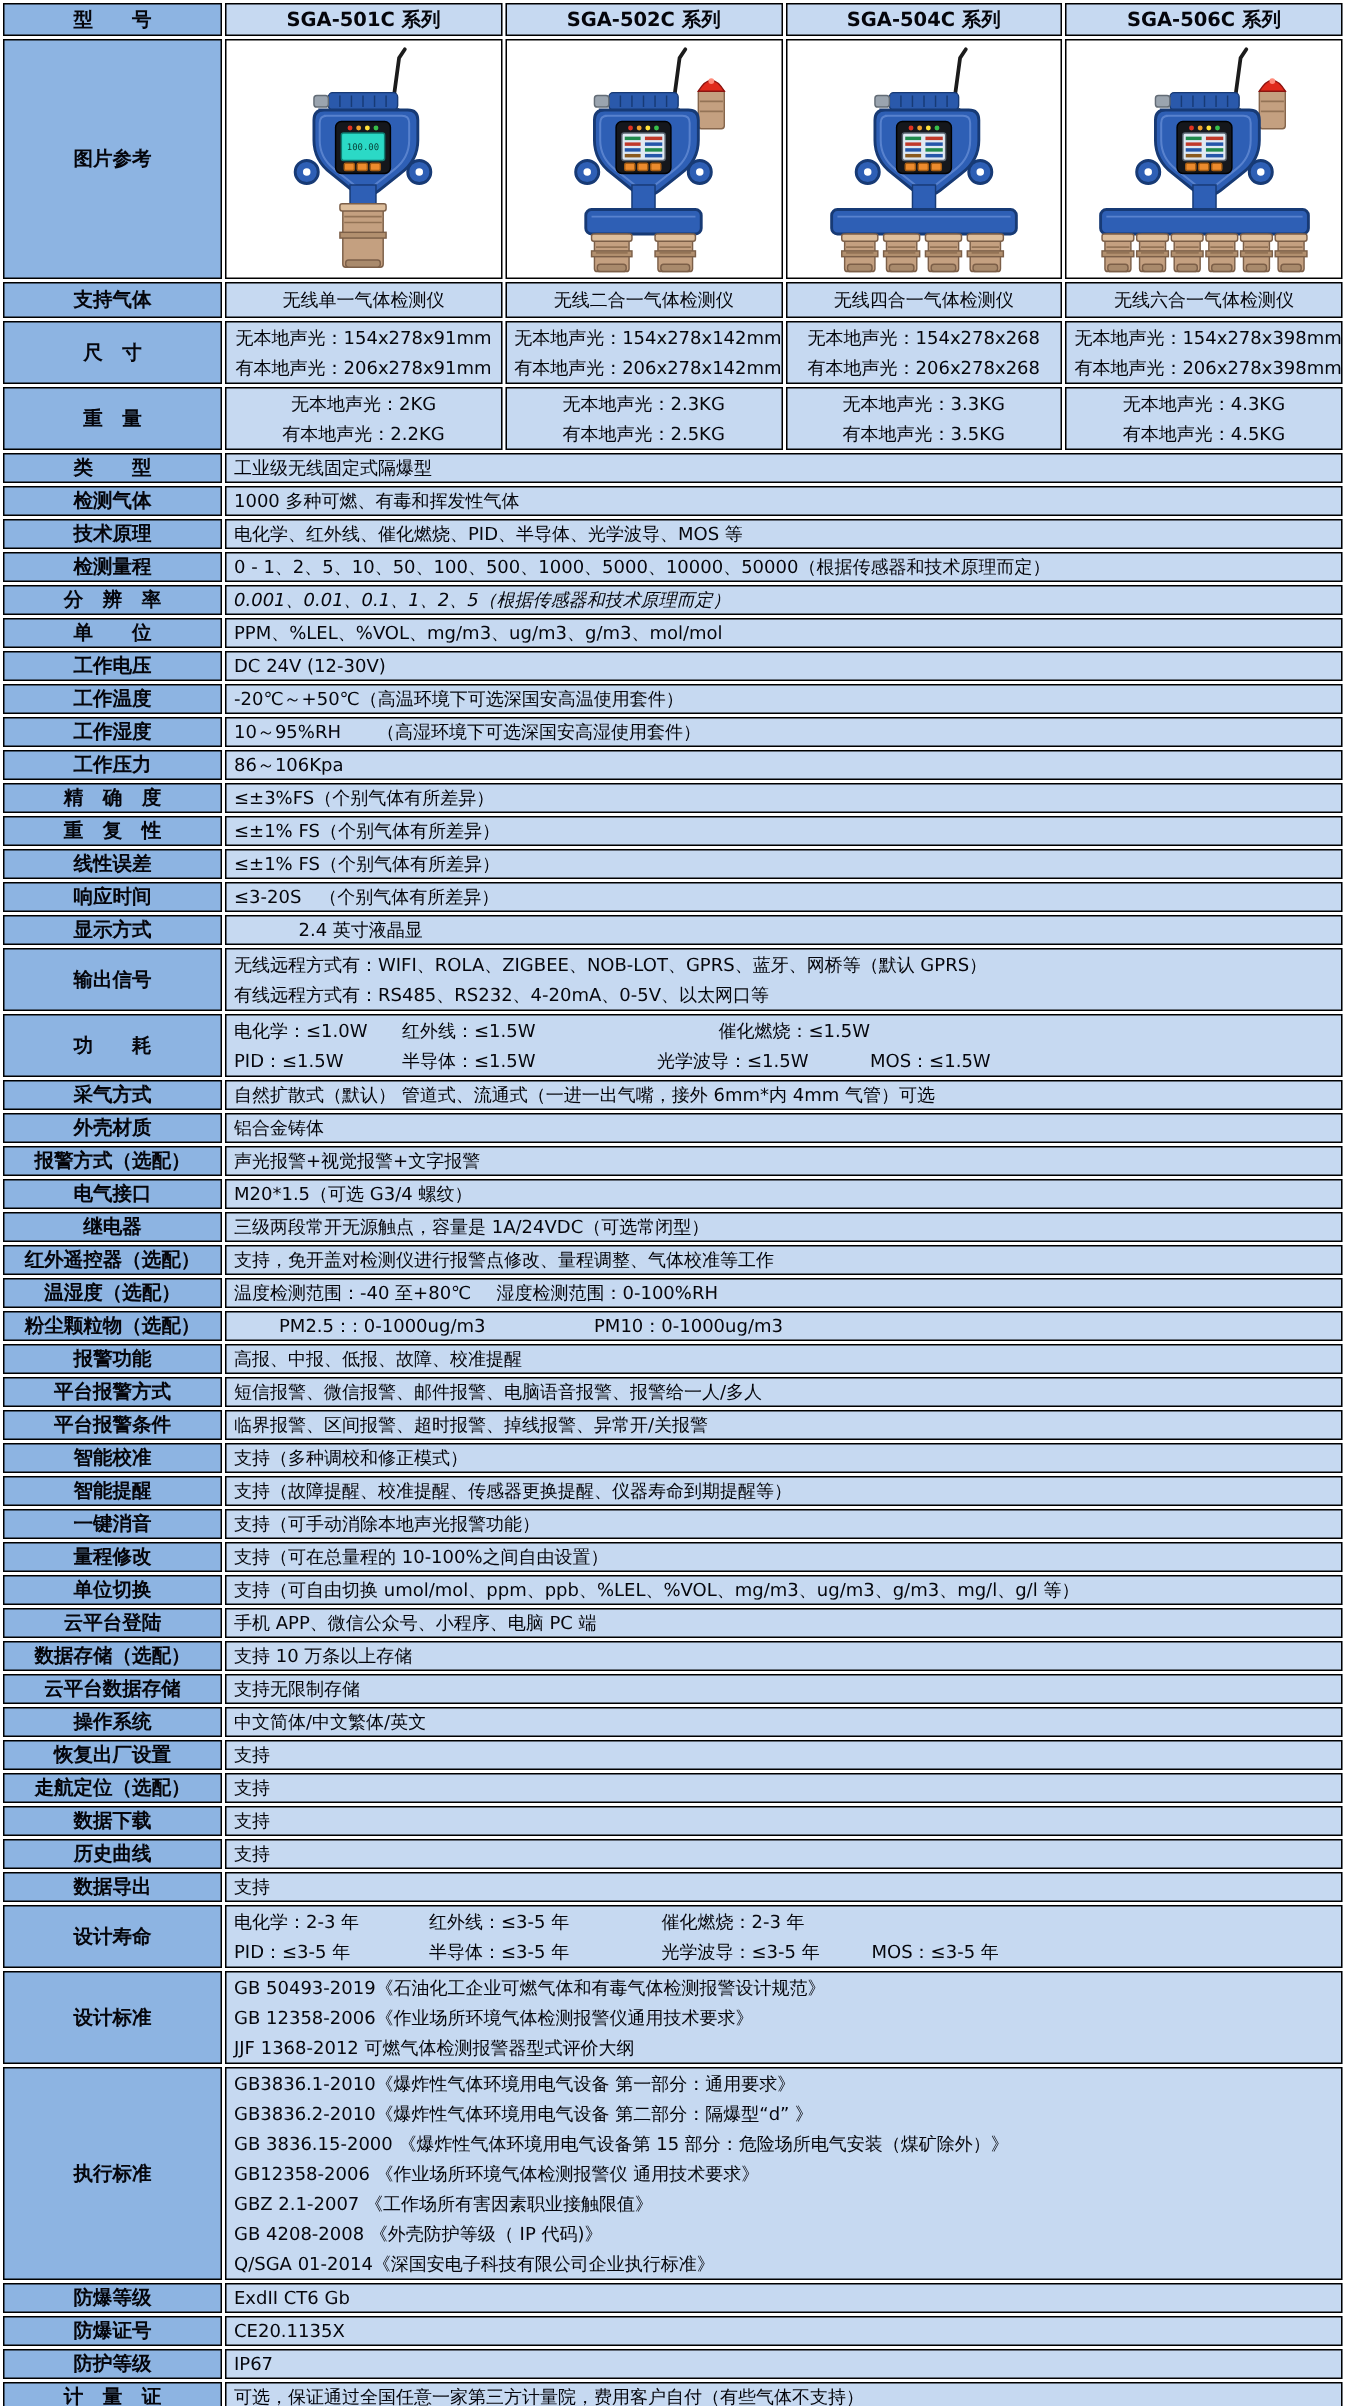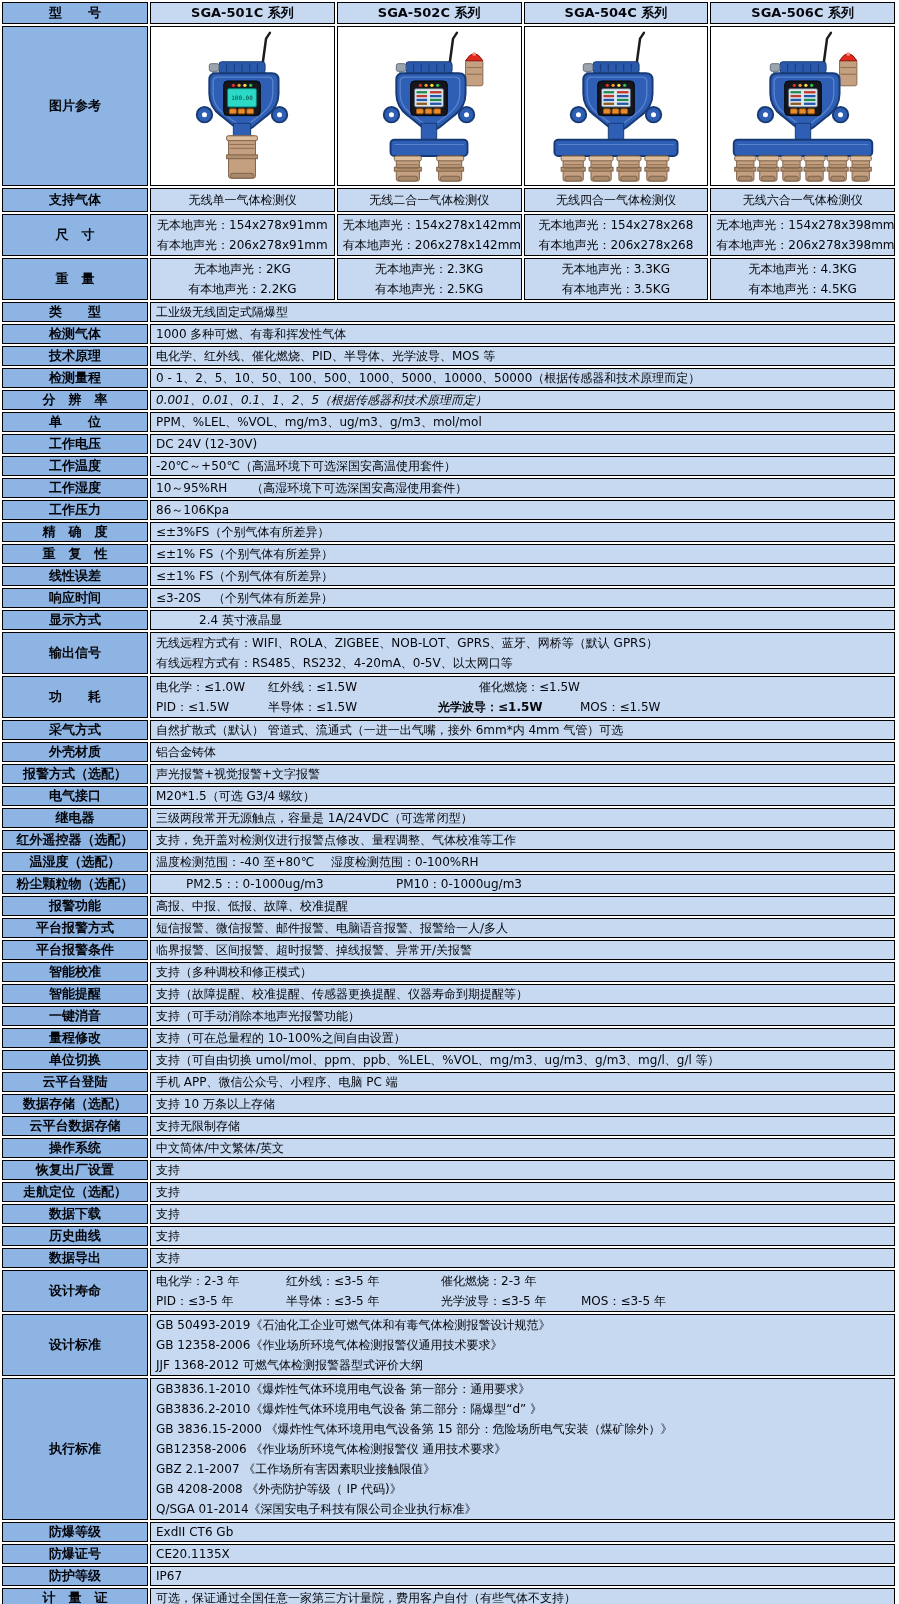--- a/index.html
+++ b/index.html
@@ -421,21 +421,21 @@
           <td class="lbl">输出信号</td>
           <td class="val" colspan="4">
             <div class="line">无线远程方式有：WIFI、ROLA、ZIGBEE、NOB-LOT、GPRS、蓝牙、网桥等（默认 GPRS）</div>
             <div class="line">有线远程方式有：RS485、RS232、4-20mA、0-5V、以太网口等</div>
           </td>
         </tr>
         <tr>
           <td class="lbl">功　　耗</td>
           <td class="val" colspan="4">
             <div class="line"><span class="seg" style="min-width: 112px;">电化学：≤1.0W</span><span class="seg" style="min-width: 170px;">红外线：≤1.5W</span><span class="seg" style="min-width: 142px; text-align: right;">催化燃烧：≤1.5W</span></div>
-            <div class="line"><span class="seg" style="min-width: 112px;">PID：≤1.5W</span><span class="seg" style="min-width: 170px;">半导体：≤1.5W</span><span class="seg" style="min-width: 142px; font-weight: bold;">光学波导：≤1.5W</span><span class="seg">MOS：≤1.5W</span></div>
+            <div class="line"><span class="seg" style="min-width: 112px;">PID：≤1.5W</span><span class="seg" style="min-width: 170px;">半导体：≤1.5W</span><span class="seg" style="min-width: 142px;">光学波导：≤1.5W</span><span class="seg">MOS：≤1.5W</span></div>
           </td>
         </tr>
         <tr>
           <td class="lbl">采气方式</td>
           <td class="val" colspan="4" style="height: 17px;">
             <div class="line1">自然扩散式（默认） 管道式、流通式（一进一出气嘴，接外 6mm*内 4mm 气管）可选</div>
           </td>
         </tr>
         <tr>
           <td class="lbl">外壳材质</td>

